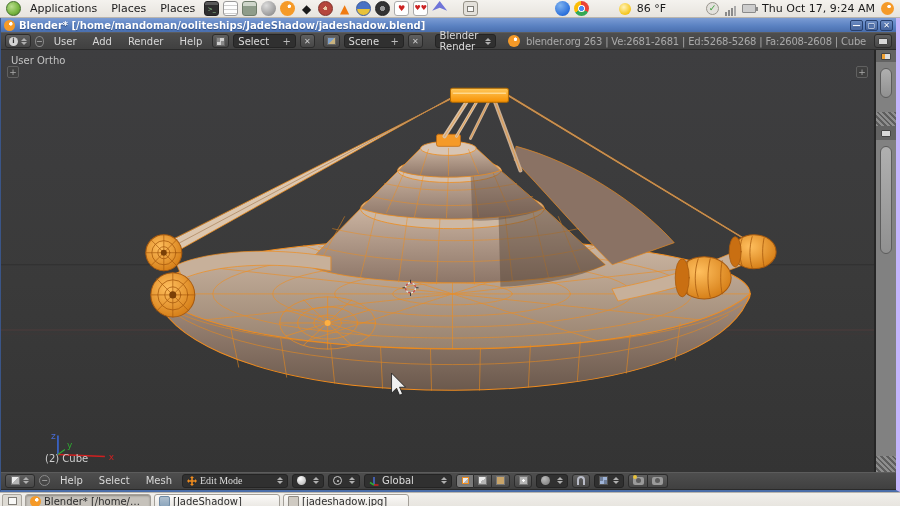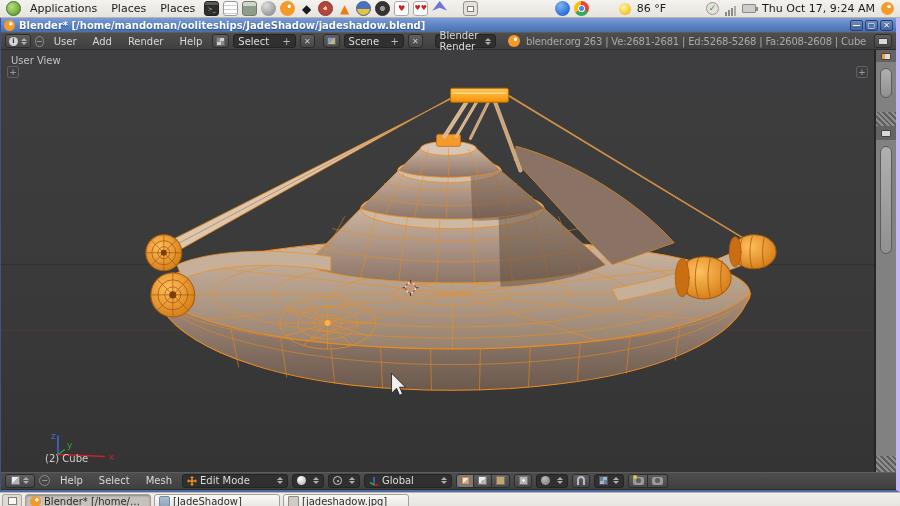--- a/index.html
+++ b/index.html
@@ -334,21 +334,21 @@
             <line x1="57" y1="403" x2="104" y2="405" stroke="#d02020" stroke-width="1.5"></line>
             <line x1="57" y1="403" x2="64" y2="398" stroke="#2fa832" stroke-width="1.2"></line>
             <text x="50" y="388" fill="#4a6cd4">z</text>
             <text x="108" y="409" fill="#d02020">x</text>
             <text x="66" y="397" fill="#2fa832">y</text>
           </g>
 
           <path d="M391,322 L391,342 L396,337 L399,344 L402,342.5 L399,336 L405,336 Z" fill="#f0f0f0" stroke="#1a1a1a" stroke-width="0.8"></path>
         </svg>
 
-        <span class="vp-label">User View</span>
+        <span class="vp-label">User Ortho</span>
         <span class="obj-label">(2) Cube</span>
         <span class="panel-toggle left">+</span>
         <span class="panel-toggle right">+</span>
       </div>
 
       <div class="side-strip">
         <div class="strip-head">
             <span class="mini-ic orange"></span>
           </div>
         <div class="strip-track" style="height:50px;">
@@ -371,21 +371,21 @@
         <span class="updown" style="margin-left:1px;">
             <i class="u"></i>
             <i class="d"></i>
           </span>
       </span>
       <span class="minusbtn">−</span>
       <span class="bmenu">Help</span>
       <span class="bmenu">Select</span>
       <span class="bmenu">Mesh</span>
 
-      <span class="bfield" style="width:106px;">
+      <span class="bfield" style="width:106px;font-family:Liberation Serif, serif;">
         <svg width="10" height="10" viewBox="0 0 10 10">
           <path d="M5,0 L7,2 L5.8,2 L5.8,4.2 L8,4.2 L8,3 L10,5 L8,7 L8,5.8 L5.8,5.8 L5.8,8 L7,8 L5,10 L3,8 L4.2,8 L4.2,5.8 L2,5.8 L2,7 L0,5 L2,3 L2,4.2 L4.2,4.2 L4.2,2 L3,2 Z" fill="#f08c1e"></path>
         </svg>
         <span>Edit Mode</span>
         <span class="updown">
             <i class="u"></i>
             <i class="d"></i>
           </span>
       </span>
 

